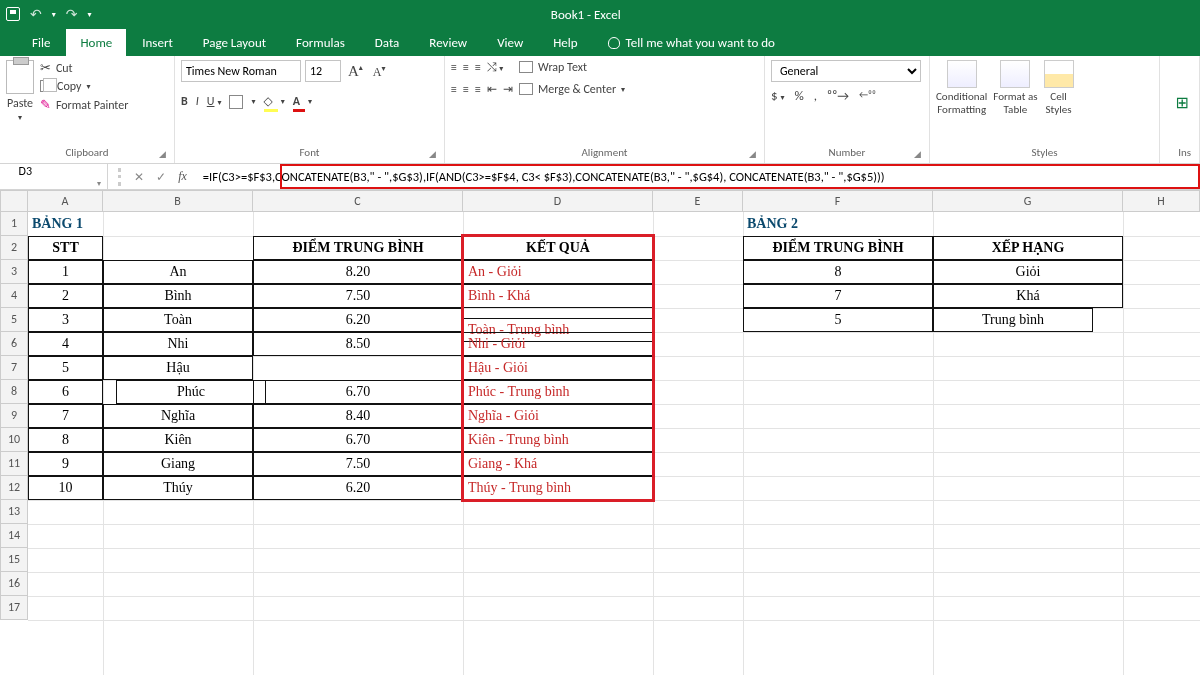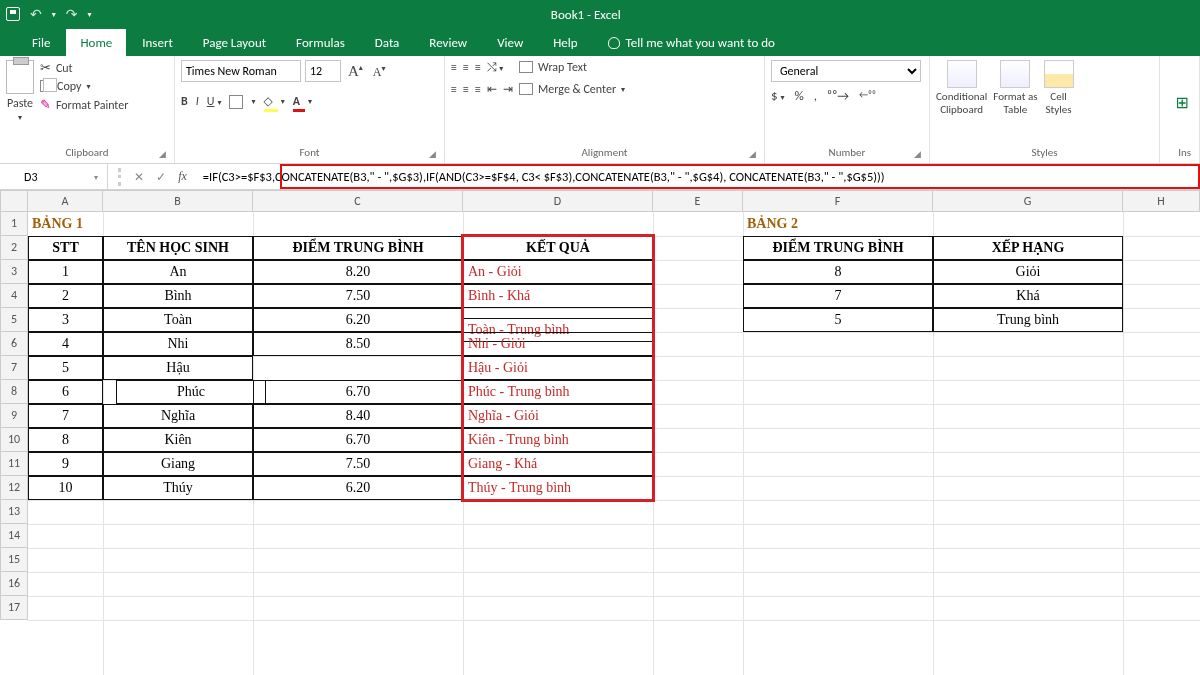--- a/index.html
+++ b/index.html
@@ -58,42 +58,42 @@
   .num-body .sel{ width:150px;}
   .num-row{display:flex; gap:10px; font-size:13px;}
 
   .styles-body { display:flex; gap:10px; text-align:center; font-size:11px;}
   .style-item { display:flex; flex-direction:column; align-items:center; gap:2px;}
   .style-ic { width:30px;height:28px;border:1px solid #ccc; background:linear-gradient(#fff,#eef);}
   .cell-styles-ic { background: linear-gradient(#fff 50%, #ffe9a8 50%); }
 
   
   .namebox-row { height: 26px; display:flex; align-items:center; border-bottom:1px solid #d4d4d4; position:relative; }
-  .namebox-row .nb { width:108px; border-right:1px solid #d4d4d4; padding:0 24px; height:100%; display:flex; align-items:center; background:#fff;}
+  .namebox-row .nb { width:108px; border-right:1px solid #d4d4d4; padding:0 6px; height:100%; display:flex; align-items:center; background:#fff;flex-direction:column;}
   .namebox-row .nb input{border:none;width:70px;font-size:12px;outline:none;}
   .fx-ctrls { display:flex; align-items:center; gap:12px; padding:0 10px; color:#888;}
   .fx-ctrls .fx { font-style:italic; color:#555; font-family: "Times New Roman"; }
   .formula-input { flex:1; height:100%; border:none; outline:none; font-size:12.5px; padding:0 6px; font-family: Calibri; }
   .fb-highlight { position:absolute; border:2px solid #d11; pointer-events:none; top:0; bottom:0;}
 
   
   .grid-wrap { display:flex; height: calc(675px - 28px - 28px - 108px - 26px); }
   .corner { width:28px; height:22px; border:1px solid #ccc; background:#f3f3f3; }
   .colhdrs { display:flex; }
   .colhdr { height:22px; border:1px solid #ccc; border-left:none; background:#f3f3f3; color:#555; text-align:center; line-height:20px; font-size:12px;}
   .rows { display:flex; flex-direction:column; }
   .rowhdr { width:28px; height:24px; border:1px solid #ccc; border-top:none; background:#f3f3f3; text-align:center; line-height:22px; color:#555; font-size:12px;}
   .sheet { position:relative; }
   .gridline-col { position:absolute; top:0; bottom:0; width:1px; background:#e3e3e3;}
   .gridline-row { position:absolute; left:0; right:0; height:1px; background:#e3e3e3;}
 
   .cell { position:absolute; height:24px; display:flex; align-items:center; padding:0 4px; font-family:"Times New Roman", serif; font-size:14px; }
   .cell.center { justify-content:center; }
   .cell.bold { font-weight:bold; }
-  .cell.blue { color:#a16207; }
+  .cell.blue { color:#0c4a6e; }
   .cell.red  { color:#c62828; }
   .cell.bord { border:1px solid #111; }
 
   .red-box { position:absolute; border:3px solid #da1e28; pointer-events:none; }
 </style>
 </head>
 <body>
 
 <div class="titlebar">
   <div class="qat">
@@ -222,21 +222,21 @@
       </div>
     </div>
     <div class="group-label"><span>Number</span><span class="dlaunch">◢</span></div>
   </div>
 
   <div class="group" style="width:230px">
     <div class="body styles-body">
       <div class="style-item">
           <div class="style-ic"></div>
           <span style="white-space:pre-line">Conditional
-Clipboard</span>
+Formatting</span>
         </div>
       <div class="style-item">
           <div class="style-ic"></div>
           <span style="white-space:pre-line">Format as
 Table</span>
         </div>
       <div class="style-item">
           <div class="style-ic cell-styles-ic"></div>
           <span style="white-space:pre-line">Cell
 Styles</span>
@@ -322,21 +322,20 @@
         <div class="gridline-row" style="top: 240px;"></div>
         <div class="gridline-row" style="top: 264px;"></div>
         <div class="gridline-row" style="top: 288px;"></div>
         <div class="gridline-row" style="top: 312px;"></div>
         <div class="gridline-row" style="top: 336px;"></div>
         <div class="gridline-row" style="top: 360px;"></div>
         <div class="gridline-row" style="top: 384px;"></div>
         <div class="gridline-row" style="top: 408px;"></div>
         <div class="cell bold blue" style="left: 0px; top: 0px; width: 75px;">BẢNG 1</div>
         <div class="cell bold center bord" style="left: 0px; top: 24px; width: 75px;">STT</div>
-        <div class="cell bold center bord" style="left: 75px; top: 24px; width: 150px;">TÊN HỌC SINH</div>
         <div class="cell bold center bord" style="left: 225px; top: 24px; width: 210px;">ĐIỂM TRUNG BÌNH</div>
         <div class="cell bold center bord" style="left: 435px; top: 24px; width: 190px;">KẾT QUẢ</div>
         <div class="cell center bord" style="left: 0px; top: 48px; width: 75px;">1</div>
         <div class="cell center bord" style="left: 75px; top: 48px; width: 150px;">An</div>
         <div class="cell center bord" style="left: 225px; top: 48px; width: 210px;">8.20</div>
         <div class="cell red bord" style="left: 435px; top: 48px; width: 190px;">An - Giỏi</div>
         <div class="cell center bord" style="left: 0px; top: 72px; width: 75px;">2</div>
         <div class="cell center bord" style="left: 75px; top: 72px; width: 150px;">Bình</div>
         <div class="cell center bord" style="left: 225px; top: 72px; width: 210px;">7.50</div>
         <div class="cell red bord" style="left: 435px; top: 72px; width: 190px;">Bình - Khá</div>
@@ -372,17 +371,17 @@
         <div class="cell center bord" style="left: 225px; top: 264px; width: 210px;">6.20</div>
         <div class="cell red bord" style="left: 435px; top: 264px; width: 190px;">Thúy - Trung bình</div>
         <div class="cell bold blue" style="left: 715px; top: 0px; width: 190px;">BẢNG 2</div>
         <div class="cell bold center bord" style="left: 715px; top: 24px; width: 190px;">ĐIỂM TRUNG BÌNH</div>
         <div class="cell bold center bord" style="left: 905px; top: 24px; width: 190px;">XẾP HẠNG</div>
         <div class="cell center bord" style="left: 715px; top: 48px; width: 190px;">8</div>
         <div class="cell center bord" style="left: 905px; top: 48px; width: 190px;">Giỏi</div>
         <div class="cell center bord" style="left: 715px; top: 72px; width: 190px;">7</div>
         <div class="cell center bord" style="left: 905px; top: 72px; width: 190px;">Khá</div>
         <div class="cell center bord" style="left: 715px; top: 96px; width: 190px;">5</div>
-        <div class="cell center bord" style="left: 905px; top: 96px; width: 190px;">Trung bình</div>
+        <div class="cell center bord" style="left: 905px; top: 96px; width: 160px;">Trung bình</div>
         <div class="red-box" style="left: 433px; top: 22px; width: 194px; height: 268px;"></div>
       </div>
   </div>
 </div>
 
 </body></html>

